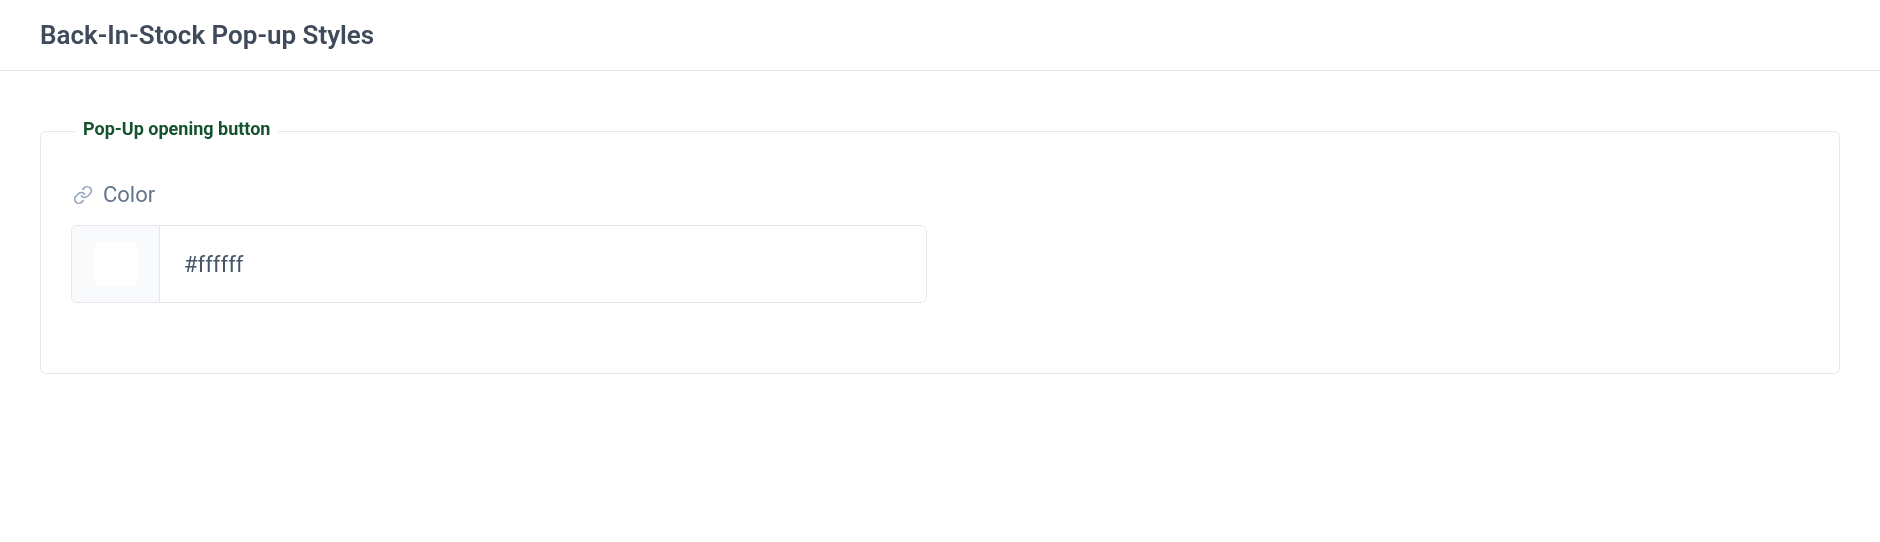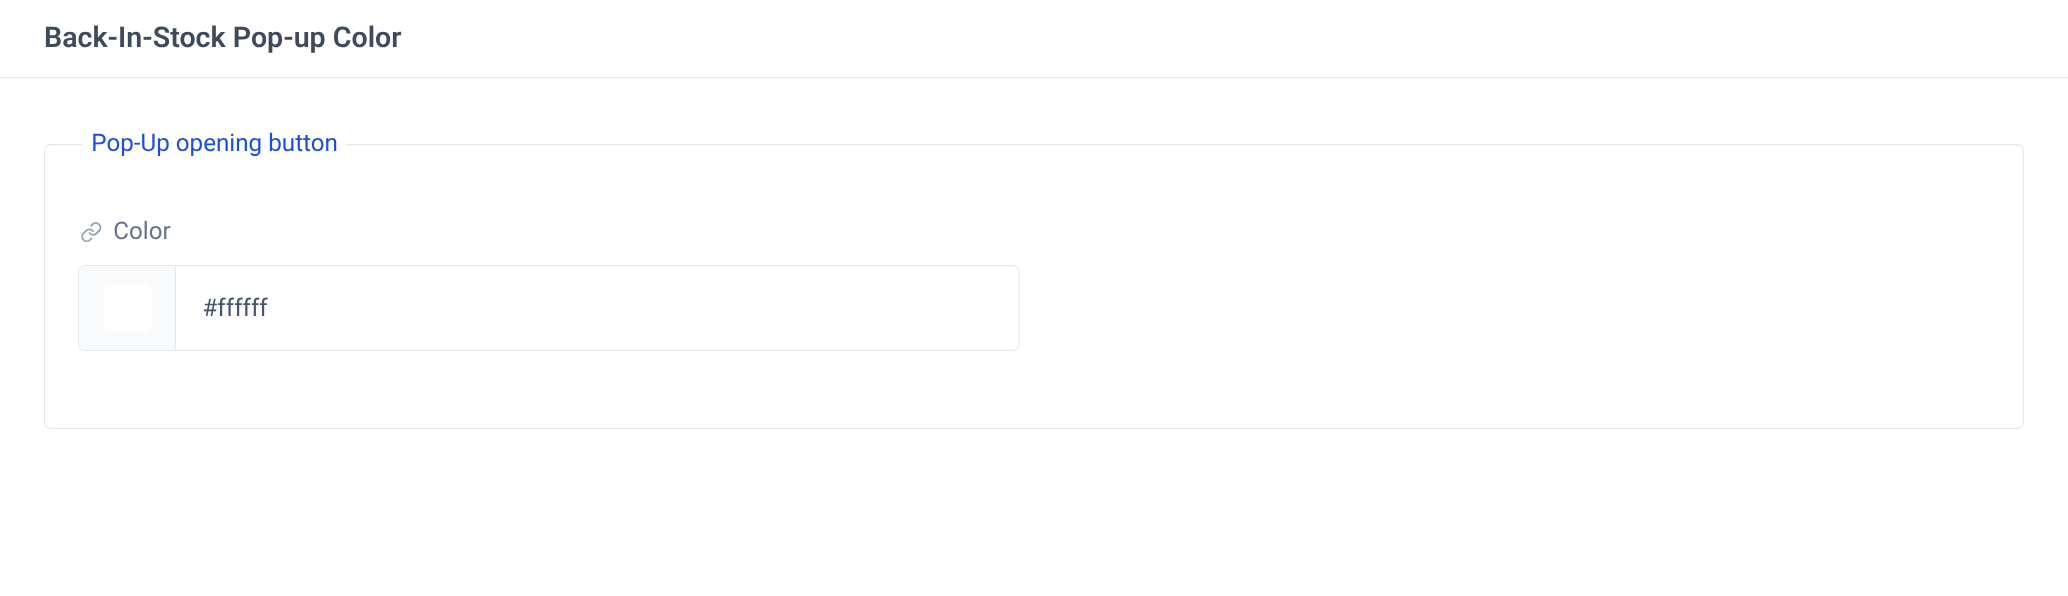--- a/index.html
+++ b/index.html
@@ -30,40 +30,39 @@
       border: 1px solid #e5e7eb;
       border-radius: 6px;
       padding: 50px 30px 70px 30px;
     }
     .legend {
       position: absolute;
       top: -14px;
       left: 34px;
       background: #ffffff;
       padding: 0 8px;
-      font-size: 22px;
-      color: #1d4ed8;
-      font-weight: 400;
+      font-size: 18px;
+      color: #14532d;
+      font-weight: 700;
     }
     .fields-row {
       display: flex;
       gap: 26px;
     }
     .field {
       flex: 1;
       display: flex;
       flex-direction: column;
     }
     .field-label-row {
       display: flex;
       align-items: center;
       gap: 10px;
       margin-bottom: 18px;
       margin-left: 2px;
-      margin-top: 16px;
     }
     .link-icon {
       display: inline-flex;
       align-items: center;
       justify-content: center;
       color: #94a3b8;
     }
     .link-icon svg {
       width: 20px;
       height: 20px;
@@ -109,21 +108,21 @@
       color: #475569;
       padding: 0 24px;
       font-family: inherit;
       background: transparent;
     }
   </style>
 </head>
 <body>
 
 <div class="header">
-  <h1>Back-In-Stock Pop-up Color</h1>
+  <h1>Back-In-Stock Pop-up Styles</h1>
 </div>
 
 <div class="content">
   <div class="fieldset">
     <div class="legend">Pop-Up opening button</div>
 
     <div class="fields-row">
 
       <div class="field">
         <div class="field-label-row">

